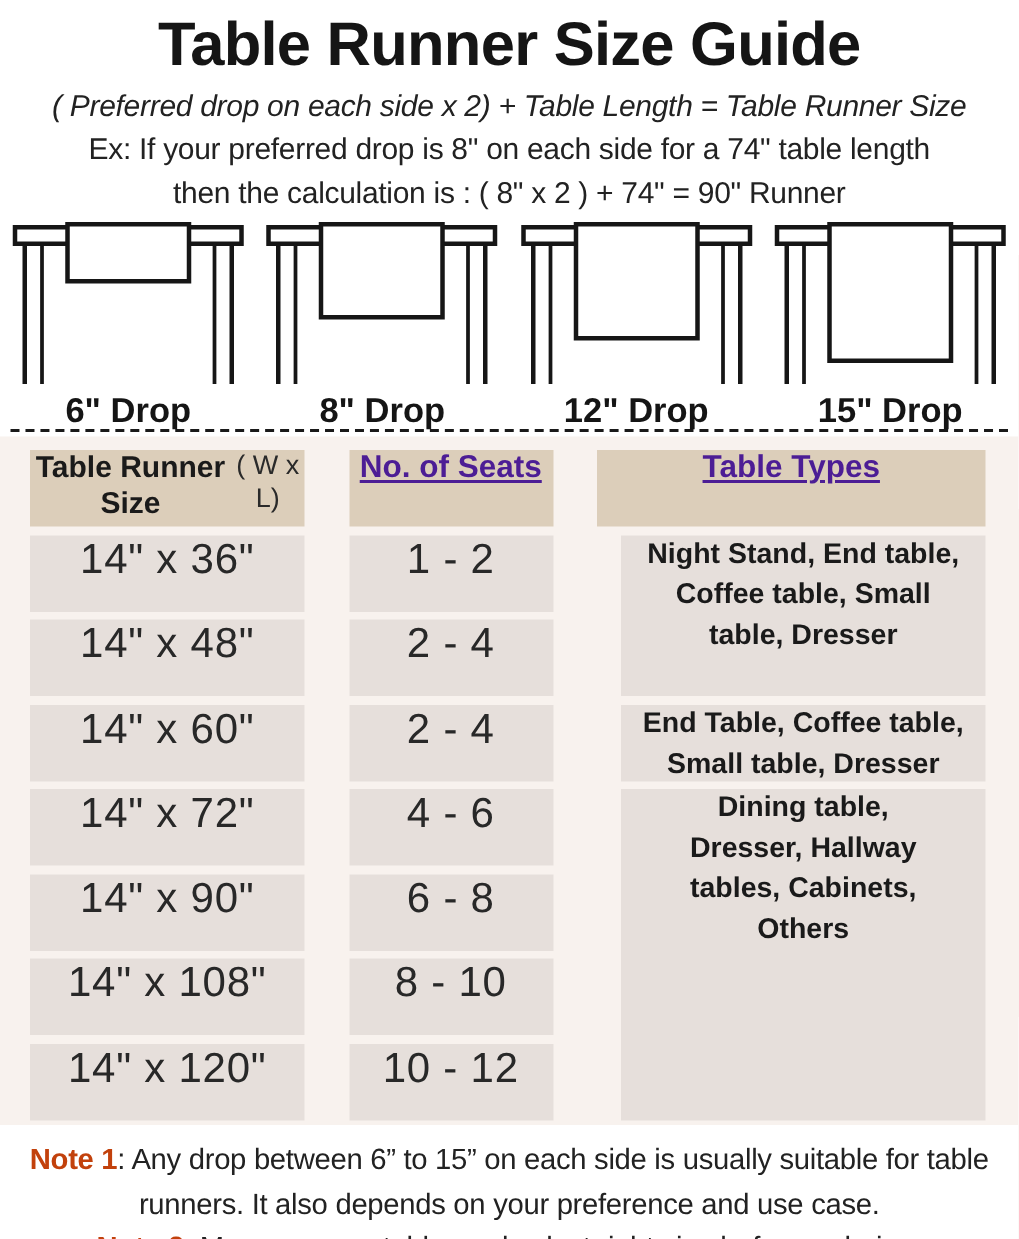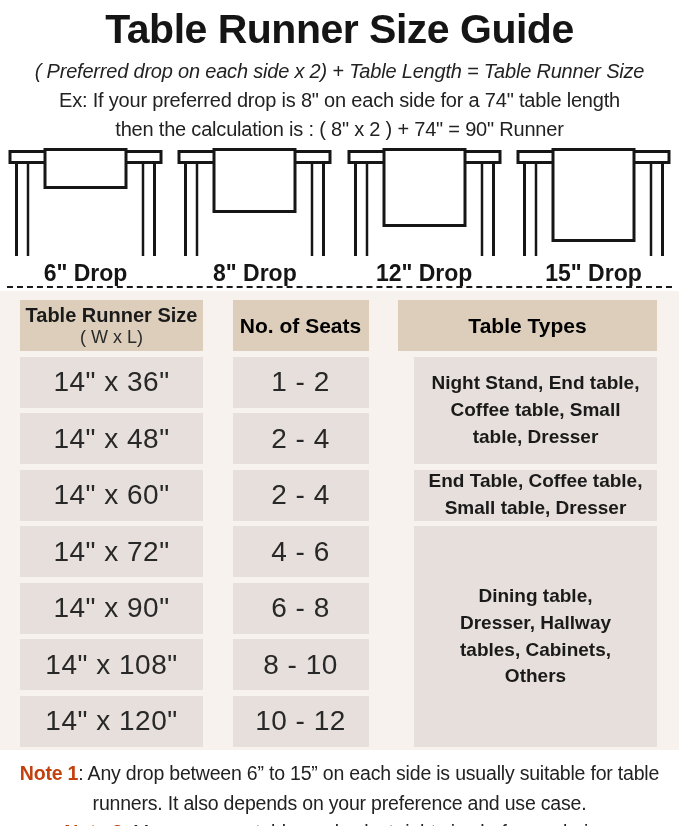--- a/index.html
+++ b/index.html
@@ -74,30 +74,29 @@
   }
   .size-table {
     display: grid;
     grid-template-columns: 183px 136px 259px;
     grid-template-rows: 51px repeat(7, 51px);
     column-gap: 29.5px;
     row-gap: 5.5px;
   }
   .cell {
     display: flex;
-    flex-direction: column;
-    align-items: center;
+    flex-direction: row;
     justify-content: center;
     text-align: center;
   }
   .header-cell { background: #dcceba; }
   .data-cell { background: #e6dfdb; }
   .hdr-line1 { font-weight: bold; font-size: 20px; line-height: 1.2; color: #1a1a1a; }
   .hdr-line2 { font-size: 18px; line-height: 1.2; color: #2a2a2a; }
-  .hdr-big { font-weight: bold; font-size: 21px; color: #000000; }
+  .hdr-big { font-weight: bold; font-size: 21px; color: #4c1d95; text-decoration: underline; }
   .val-text { font-size: 28px; color: #282828; letter-spacing: 0.5px; }
   .type-text {
     font-weight: bold;
     font-size: 19px;
     line-height: 1.42;
     color: #1a1a1a;
     white-space: pre-line;
   }
   .col3 { grid-column: 3; margin-left: 16px; }
   .type-a { grid-row: 2 / span 2; }

